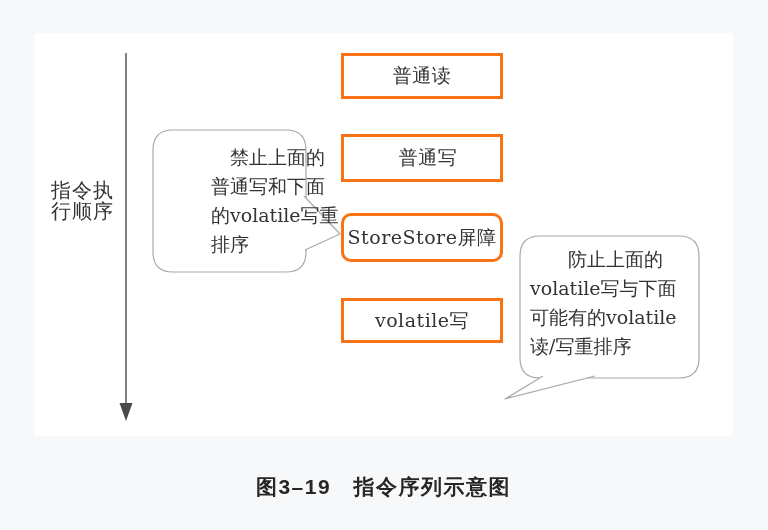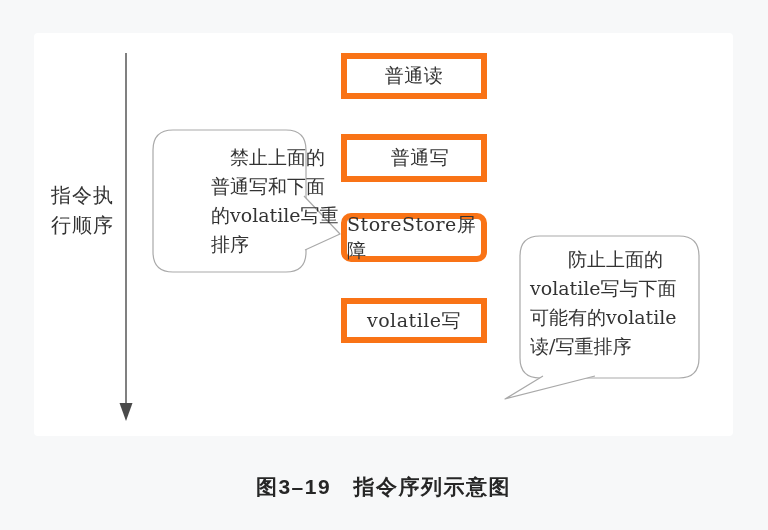--- a/index.html
+++ b/index.html
@@ -25,30 +25,30 @@
   .diagram-svg {
     position: absolute;
     inset: 0;
     width: 699px;
     height: 403px;
   }
   .axis-label {
     position: absolute;
     left: 17px; top: 147px;
     font-size: 20px;
-    line-height: 30px;
+    line-height: 21px;
     letter-spacing: 1px;
     color: #333333;
     white-space: pre;
   }
   .box {
     position: absolute;
     left: 307px;
-    width: 146px;
-    border: 6px solid #f97316;
+    width: 162px;
+    border: 3px solid #f97316;
     background: #ffffff;
     display: flex;
     align-items: center;
     justify-content: center;
     font-size: 19px;
     letter-spacing: 0.5px;
     color: #333333;
   }
   .box.rounded { border-radius: 10px; }
   #box-plain-read        { top: 20px;  height: 46px; }

